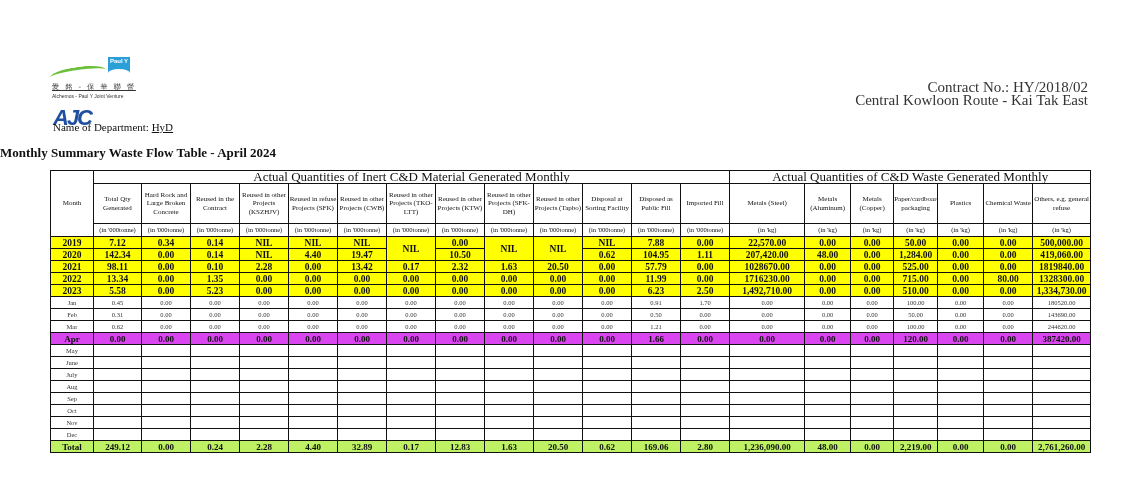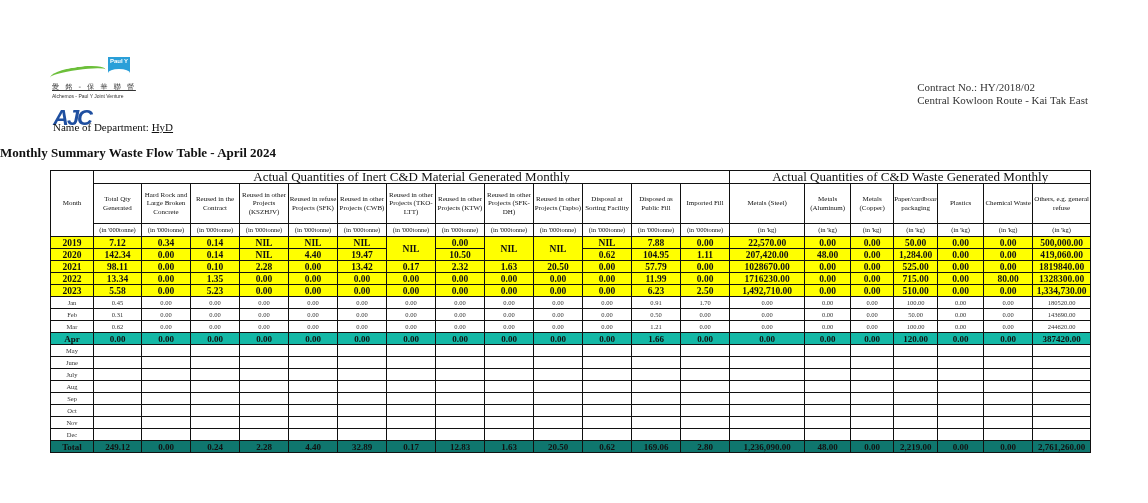--- a/index.html
+++ b/index.html
@@ -11,36 +11,36 @@
   .logo .swoosh { position: absolute; left: 0px; top: 12px; width: 56px; height: 10px;
                   border-top: 3px solid #6cbf3a; border-radius: 50%; transform: rotate(-8deg); }
   .logo .pauly { position: absolute; left: 58px; top: 2px; width: 22px; height: 20px; background: #2a9fd8; }
   .logo .pauly span { display: block; font-family: "Liberation Sans", sans-serif; font-size: 6px; color: #fff;
                       text-align: center; font-weight: bold; padding-top: 1px; }
   .logo .pauly .wave { position: absolute; left: 0; bottom: 0; width: 22px; height: 8px; background: #fff;
                        border-radius: 50% 50% 0 0; }
   .logo .cn { position: absolute; left: 2px; top: 27px; font-size: 7px; letter-spacing: 2px; color: #333;
               font-family: "DejaVu Sans", sans-serif; text-decoration: underline; }
   .logo .en { position: absolute; left: 2px; top: 38px; font-size: 5px; color: #333; font-family: "Liberation Sans", sans-serif; white-space: nowrap; }
-  .contract { position: absolute; right: 60px; top: 81px; font-size: 11px; line-height: 13px; color: #333; }
+  .contract { position: absolute; right: 60px; top: 81px; text-align: right; font-size: 15px; line-height: 13px; color: #333; }
   .dept { position: absolute; left: 53px; top: 121px; font-size: 11px; }
   .dept u { text-decoration: underline; }
   .title { position: absolute; left: 0; width: 1148px; top: 145px; text-align: left; font-weight: bold; font-size: 13px; }
   table.wf { position: absolute; left: 50px; top: 170px; border-collapse: collapse; table-layout: fixed; width: 1040px; }
   table.wf td, table.wf th { border: 1.5px solid #111; text-align: center; vertical-align: middle; padding: 0; overflow: hidden; white-space: nowrap; }
   th { font-weight: normal; font-size: 7px; line-height: 8.5px; }
   th.wrap { white-space: normal; }
   tr.group th { height: 12px; font-size: 13px; }
   tr.hdr th { height: 39px; white-space: normal; }
   tr.unit th { height: 12px; font-size: 6.5px; }
   tr.yr td { background: #ffff00; font-weight: bold; font-size: 9.5px; height: 11px; }
   tr.mo td { background: #fff; font-size: 6.5px; height: 11px; color: #333; }
-  tr.cur td { background: #14b8a6; font-weight: bold; font-size: 9px; height: 11px; }
+  tr.cur td { background: #d946ef; font-weight: bold; font-size: 9px; height: 11px; }
   tr.empty td { background: #fff; font-size: 6.5px; height: 11px; color: #333; }
-  tr.total td { background: #0f766e; font-weight: bold; font-size: 9px; height: 11px; }
+  tr.total td { background: #bef264; font-weight: bold; font-size: 9px; height: 11px; }
 </style>
 </head>
 <body>
 
 <div class="logo">
   <div class="swoosh"></div>
   <div class="ajc">AJC</div>
   <div class="pauly">
       <span>Paul Y</span>
       <div class="wave"></div>

